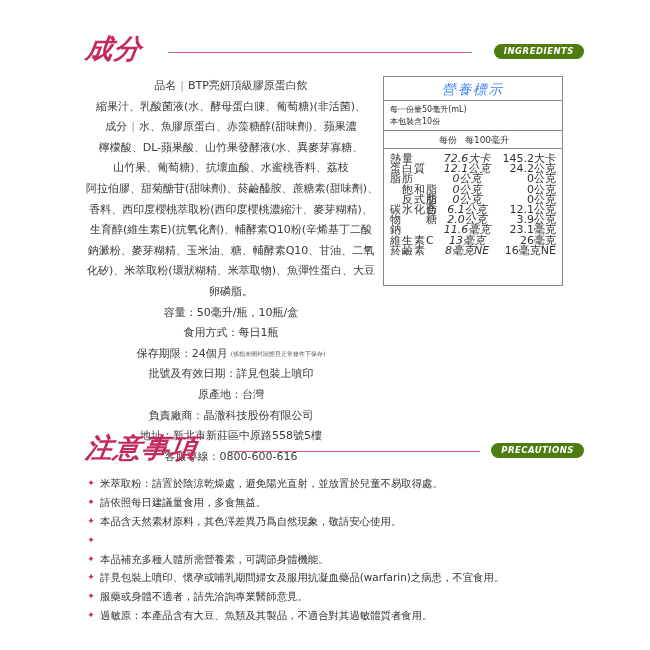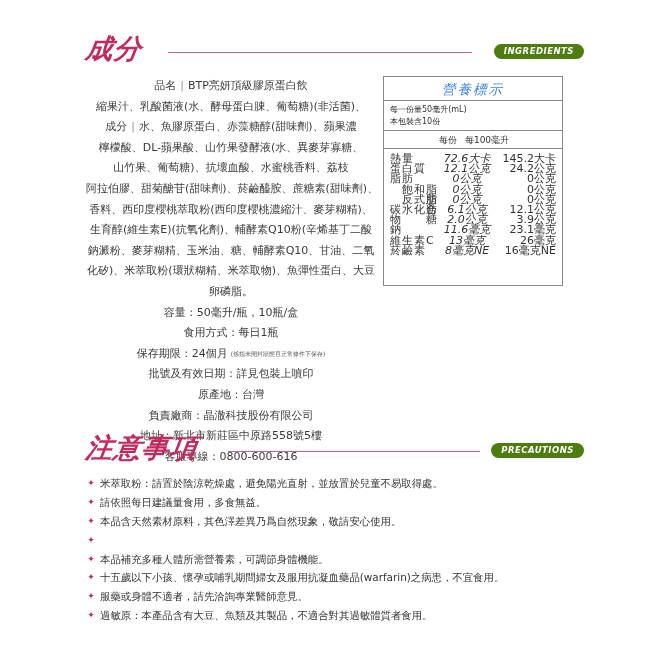--- a/index.html
+++ b/index.html
@@ -157,21 +157,21 @@
     </li>
   <li>
       <span class="bullet">✦</span>
     </li>
   <li>
       <span class="bullet">✦</span>
       <span>本品補充多種人體所需營養素，可調節身體機能。</span>
     </li>
   <li>
       <span class="bullet">✦</span>
-      <span>十五歲以下小孩、懷孕或哺乳期間婦女及服用抗凝血藥品(warfarin)之病患，不宜食用。</span>
+      <span>詳見包裝上噴印、懷孕或哺乳期間婦女及服用抗凝血藥品(warfarin)之病患，不宜食用。</span>
     </li>
   <li>
       <span class="bullet">✦</span>
       <span>服藥或身體不適者，請先洽詢專業醫師意見。</span>
     </li>
   <li>
       <span class="bullet">✦</span>
       <span>過敏原：本產品含有大豆、魚類及其製品，不適合對其過敏體質者食用。</span>
     </li>
 </ul>

